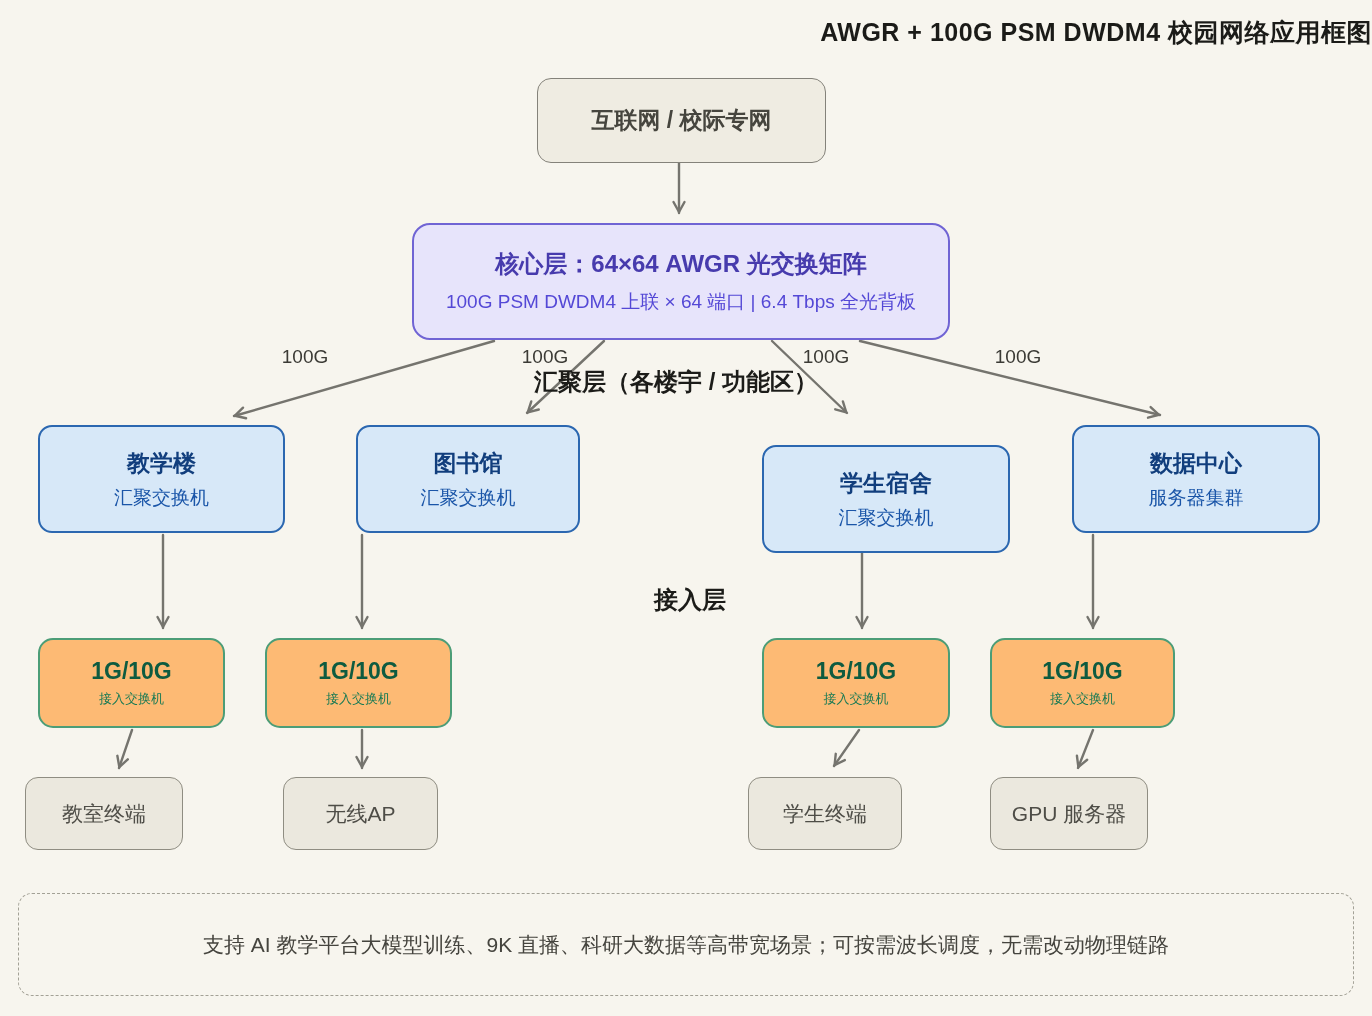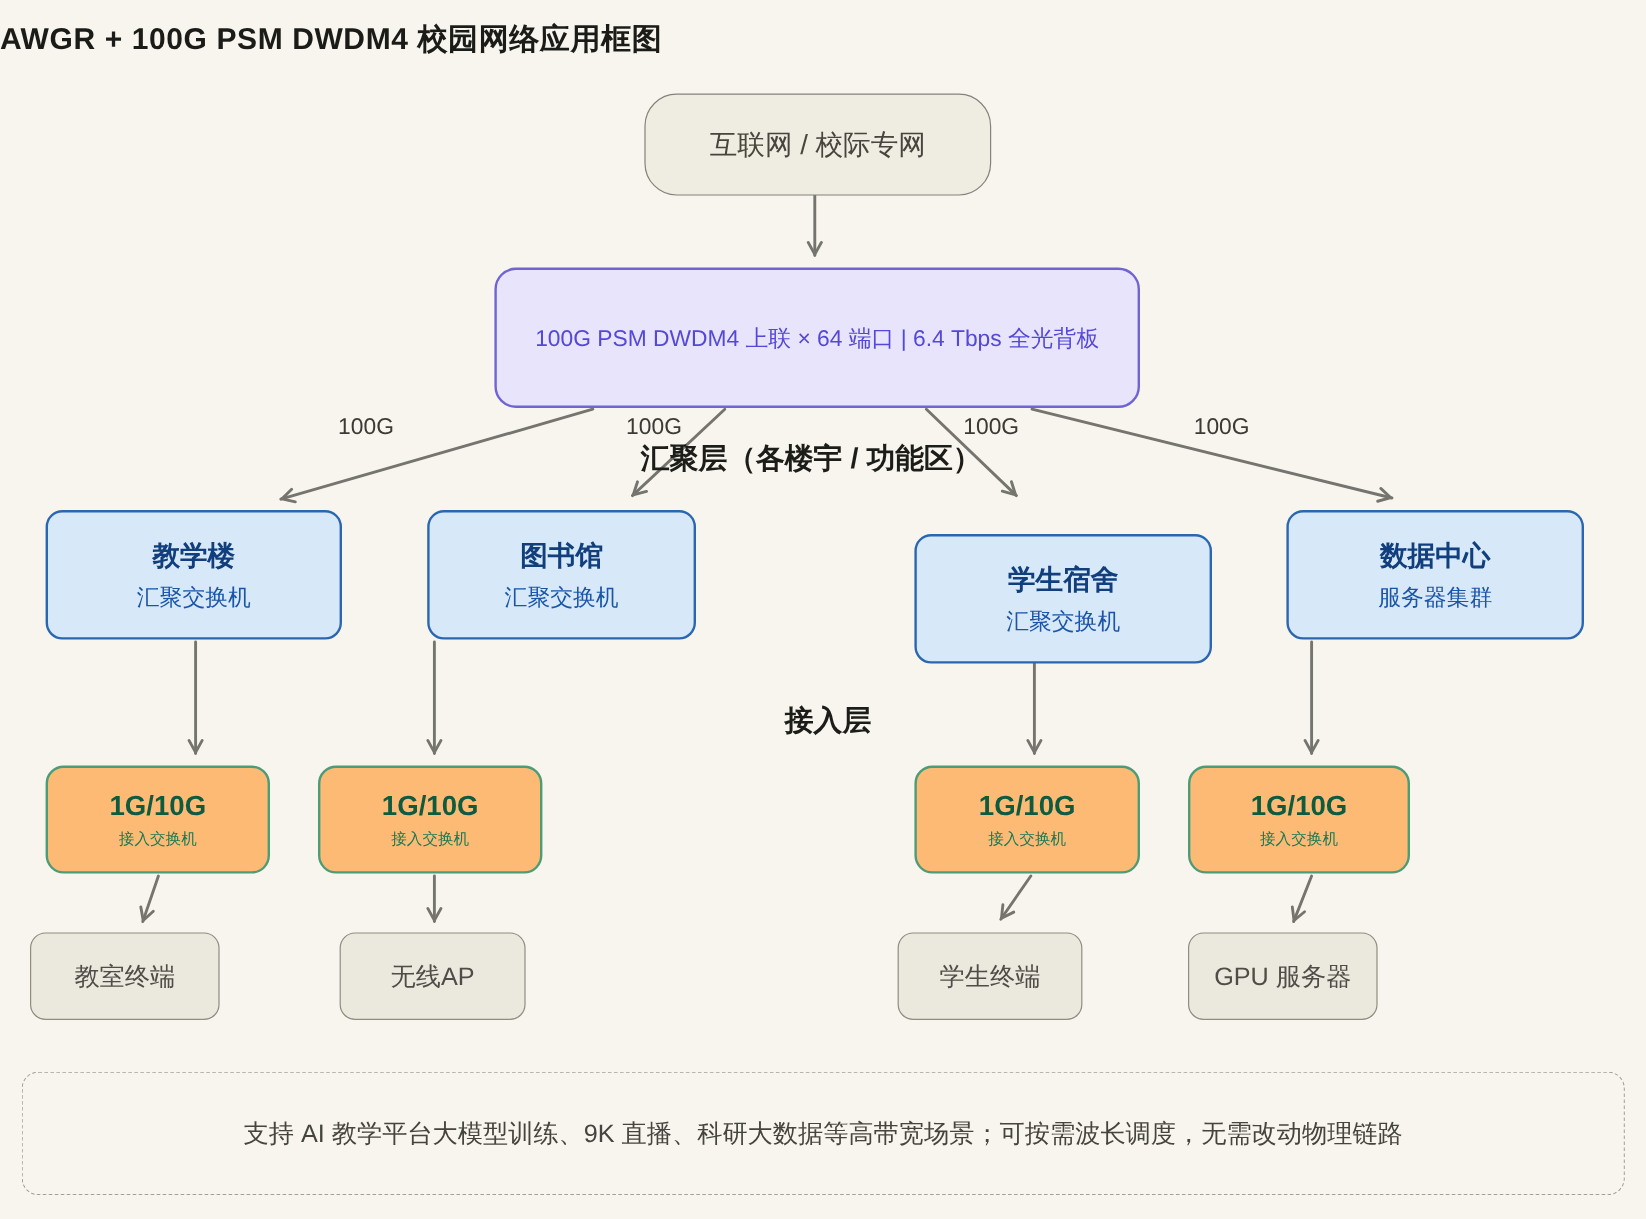--- a/index.html
+++ b/index.html
@@ -6,27 +6,27 @@
   body{
     width:1372px;height:1016px;position:relative;overflow:hidden;
     background:#f7f5ee;
     font-family:"Liberation Sans","DejaVu Sans",sans-serif;
     color:#1c1c19;
   }
   .abs{position:absolute;box-sizing:border-box;}
   .center-flex{display:flex;flex-direction:column;align-items:center;justify-content:center;text-align:center;}
 
   .page-title{
-    left:0;top:16px;width:1372px;text-align:left;
+    left:0;top:16px;width:1372px;text-align:right;
     font-size:25px;font-weight:700;color:#1b1b18;letter-spacing:.5px;
   }
   .internet-box{
-    left:537px;top:78px;width:289px;height:85px;border-radius:27px;
+    left:537px;top:78px;width:289px;height:85px;border-radius:14px;
     background:#efece2;border:1.7px solid #84827a;
-    font-size:23px;font-weight:400;color:#46453e;
+    font-size:23px;font-weight:700;color:#46453e;
   }
   .core-box{
     left:412px;top:223px;width:538px;height:117px;border-radius:18px;
     background:#e7e4fb;border:2px solid #7064d4;gap:9px;
   }
   .core-title{font-size:24px;font-weight:700;color:#473bad;}
   .core-subtitle{font-size:19px;font-weight:500;color:#5448d6;}
 
   .layer-label{font-weight:700;font-size:24px;color:#1c1c19;white-space:nowrap;transform:translateX(-50%);}
 
@@ -92,20 +92,21 @@
   </g>
 </svg>
 
 <div class="abs z1 page-title">AWGR + 100G PSM DWDM4 校园网络应用框图</div>
 
 <div class="abs z1 center-flex internet-box">
   <span>互联网 / 校际专网</span>
 </div>
 
 <div class="abs z1 center-flex core-box">
+  <div class="core-title">核心层：64×64 AWGR 光交换矩阵</div>
   <div class="core-subtitle">100G PSM DWDM4 上联 × 64 端口 | 6.4 Tbps 全光背板</div>
 </div>
 
 <span class="abs z1 link-label" style="left:305px;top:357px;">100G</span>
 <span class="abs z1 link-label" style="left:545px;top:357px;">100G</span>
 <span class="abs z1 link-label" style="left:826px;top:357px;">100G</span>
 <span class="abs z1 link-label" style="left:1018px;top:357px;">100G</span>
 
 <div class="abs z1 layer-label" style="left:676px;top:366px;">汇聚层（各楼宇 / 功能区）</div>
 <div class="abs z1 layer-label" style="left:690px;top:584px;">接入层</div>

